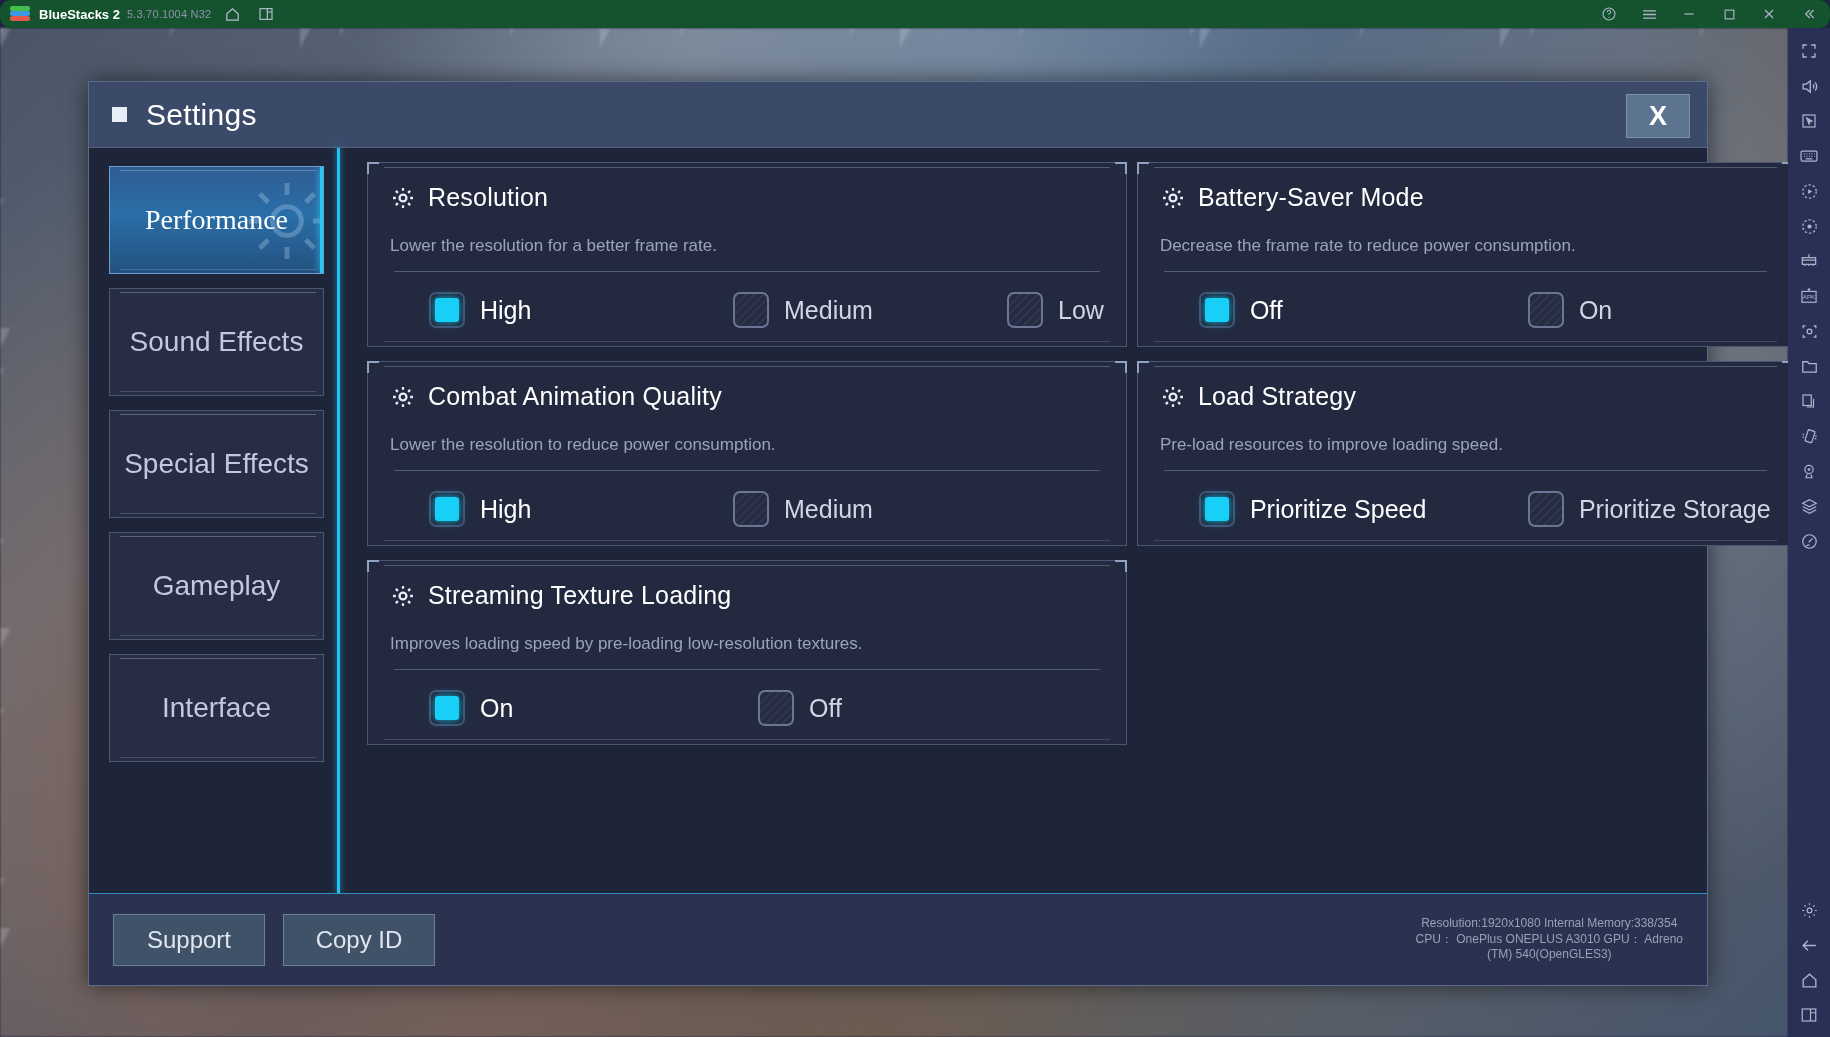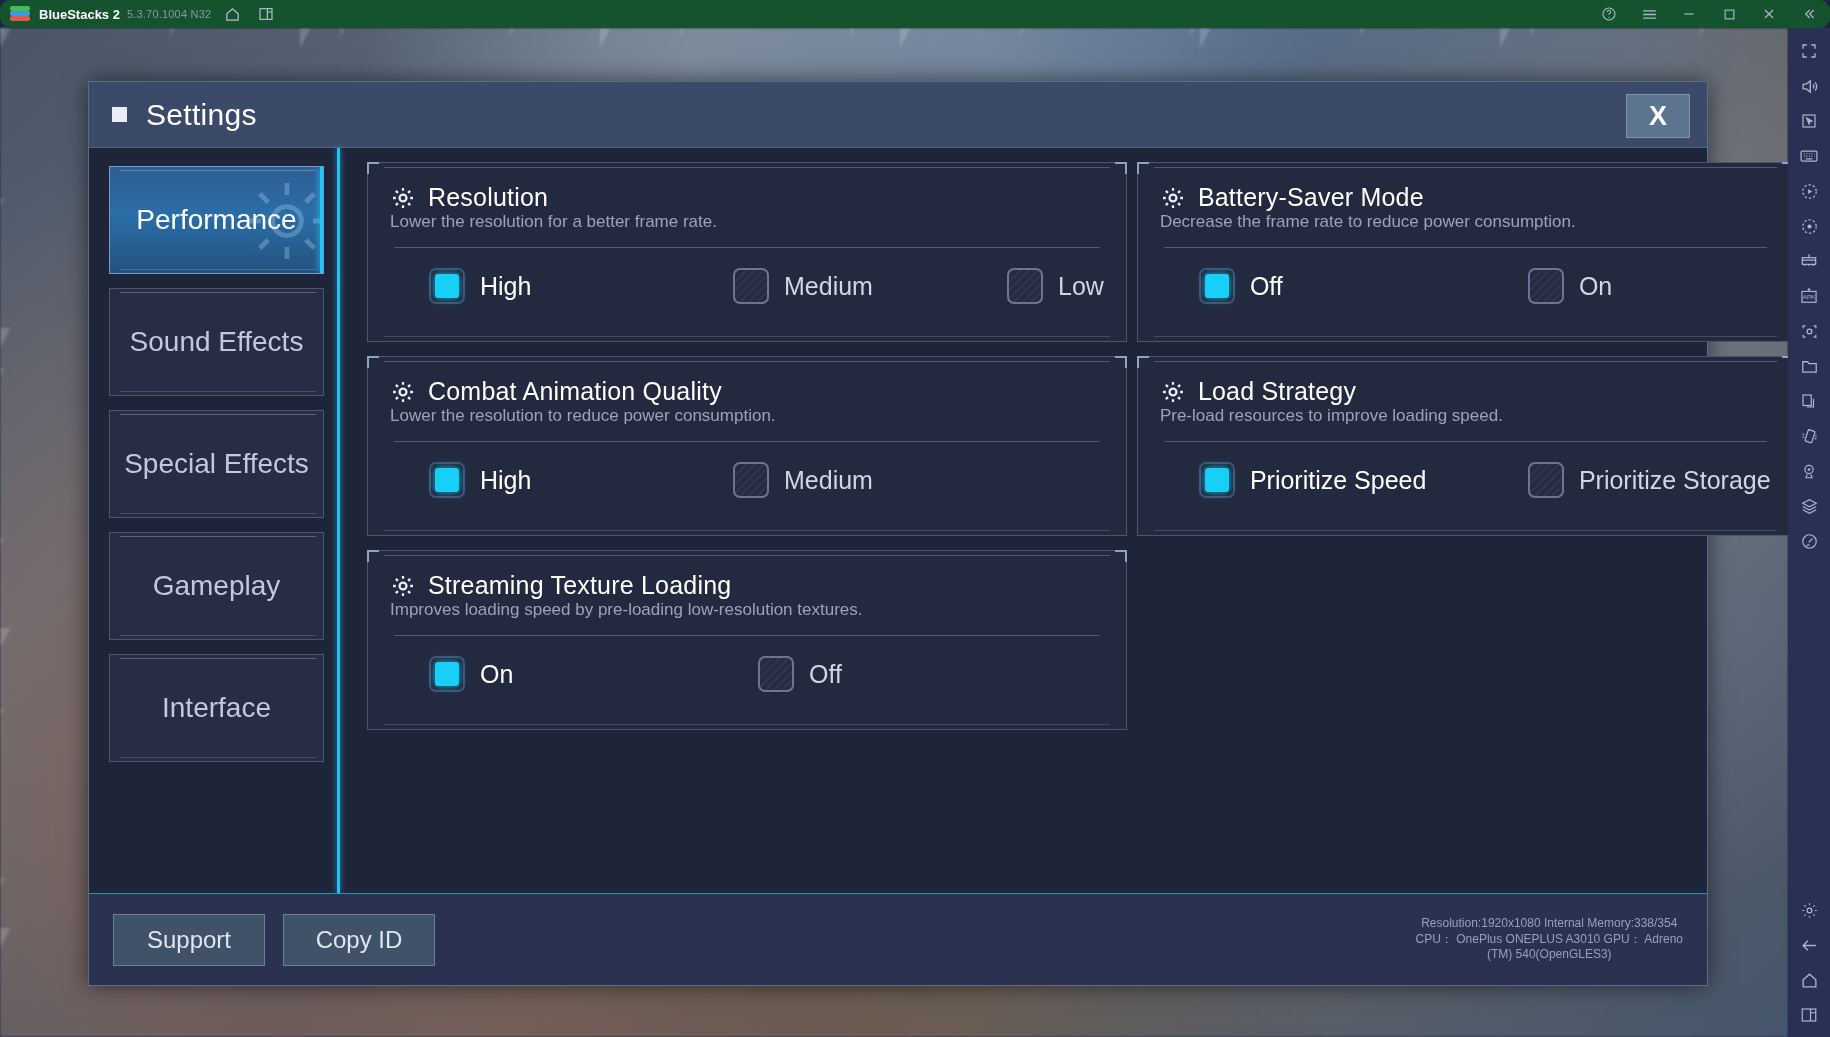--- a/index.html
+++ b/index.html
@@ -117,20 +117,21 @@
     background: rgba(190,205,230,.35);
   }
   .tab::after {
     content: ""; position: absolute; left: 10px; bottom: 3px; width: 196px; height: 1px;
     background: rgba(190,205,230,.22);
   }
   .tab.active {
     background: linear-gradient(180deg, #2f5d93 0%, #2a6ea8 45%, #24517f 100%);
     border-color: #6f9ccb;
     color: #ffffff;
+    font-family: Liberation Serif, serif;
   }
   .tab.active .gear-wm {
     position: absolute; right: -12px; top: 6px; width: 96px; height: 96px;
     opacity: .30; z-index: 1;
   }
   .tab-active-bar {
     position: absolute; right: -1px; top: 0; width: 4px; height: 100%;
     background: #20c8f5; box-shadow: 0 0 7px #29cbf7; z-index: 3;
   }
 
@@ -158,21 +159,21 @@
     background: rgba(175,195,225,.22);
   }
   .card-corner {
     position: absolute; width: 12px; height: 12px; border-color: #8fa4c4; border-style: solid; border-width: 0;
   }
   .c-tl { left: -1px; top: -1px; border-left-width: 2px; border-top-width: 2px; }
   .c-tr { right: -1px; top: -1px; border-right-width: 2px; border-top-width: 2px; }
   .card-head { display: flex; align-items: center; gap: 12px; }
   .card-gear { width: 26px; height: 26px; flex: 0 0 26px; color: #e8edf6; }
   .card-title { color: #ffffff; font-size: 25px; letter-spacing: .2px; }
-  .card-desc { color: #9aa3bb; font-size: 17px; margin-top: 0; }
+  .card-desc { color: #9aa3bb; font-size: 17px; margin-top: 24px; }
   .card-rule {
     height: 1px; background: rgba(170,190,220,.35); margin: 15px 4px 0 4px;
   }
   .opts { display: flex; align-items: center; margin-top: 20px; }
   .opt { display: flex; align-items: center; cursor: pointer; margin-left: 39px; }
   .checkbox {
     width: 36px; height: 36px; border-radius: 7px;
     border: 2px solid #6b7694; background: #242b42;
     display: flex; align-items: center; justify-content: center; flex: 0 0 36px;
     background-image: repeating-linear-gradient(

